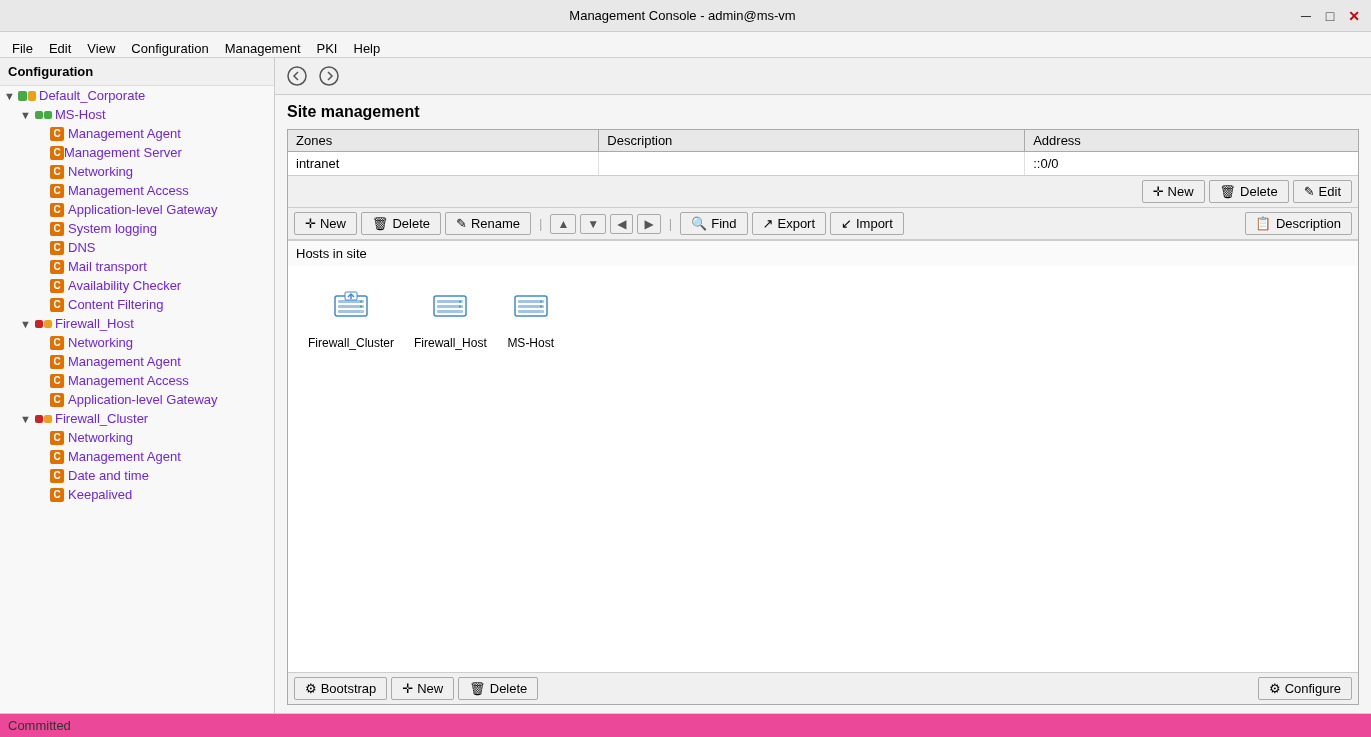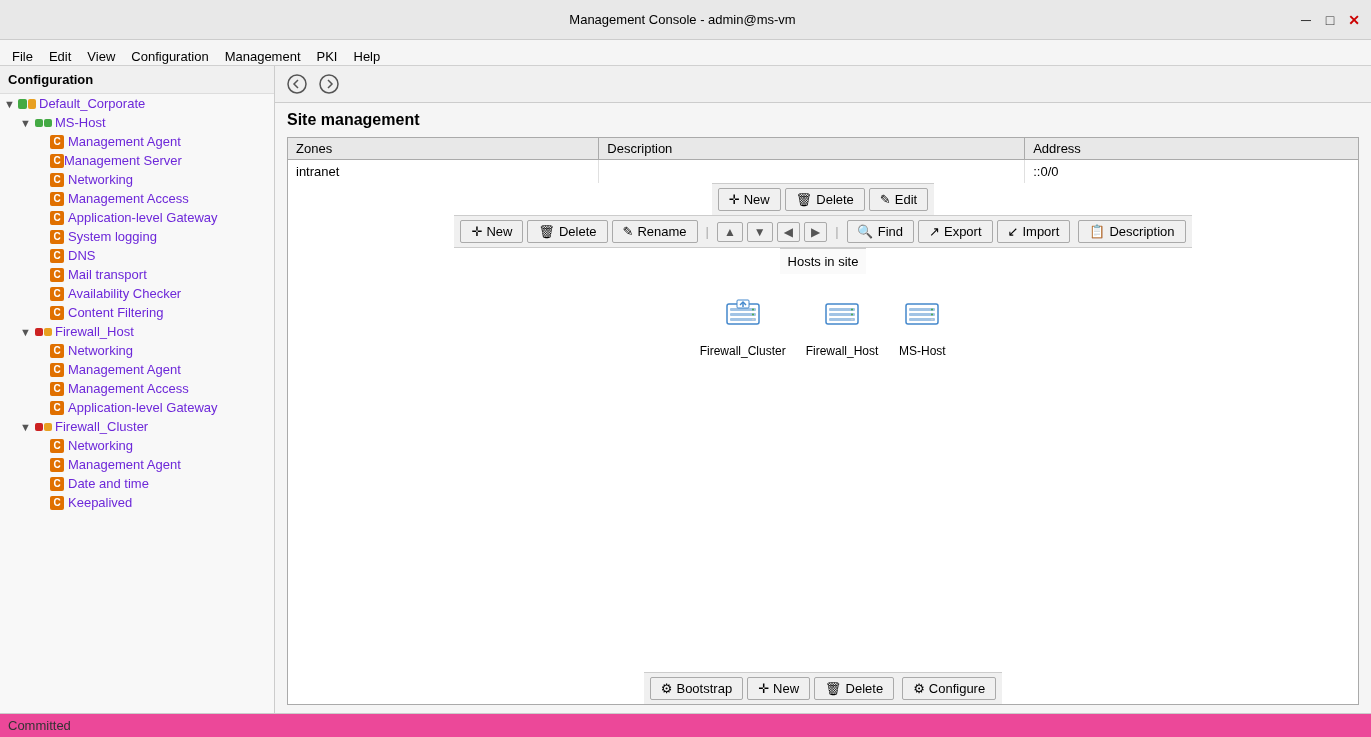--- a/index.html
+++ b/index.html
@@ -1,21 +1,21 @@
 <!DOCTYPE html>
 <html><head>
   <meta charset="utf-8">
   <style>
     * { box-sizing: border-box; margin: 0; padding: 0; font-family: 'Segoe UI', Tahoma, Geneva, Verdana, sans-serif; font-size: 13px; }
     body { background: #f0f0f0; width: 1371px; height: 737px; overflow: hidden; display: flex; flex-direction: column; }
 
     
     .title-bar {
       background: #e8e8e8;
-      height: 40px;
+      height: 32px;
       display: flex;
       align-items: center;
       justify-content: space-between;
       border-bottom: 1px solid #ccc;
       padding: 0 8px;
     }
     .title-bar-text {
       flex: 1;
       text-align: center;
       font-size: 13px;
@@ -445,21 +445,21 @@
       </button>
     </div>
 
     <div class="page-content">
       <div class="page-title">Site management</div>
 
       <div style="display:flex; flex:1; gap:0; flex-direction:column; overflow:hidden;">
 
         <div style="display:flex; flex-direction:row; flex:1; gap:0; overflow:hidden;">
 
-          <div style="flex:1; display:flex; flex-direction:column; overflow:hidden; border:1px solid #aaa; background:white;align-items:center;">
+          <div style="flex:1; display:flex; flex-direction:column; overflow:hidden; border:1px solid #aaa; background:white;">
 
             <table class="zones-table">
               <thead>
                 <tr>
                   <th>Zones</th>
                   <th>Description</th>
                   <th style="border-right:none;">Address</th>
                 </tr>
               </thead>
               <tbody>

